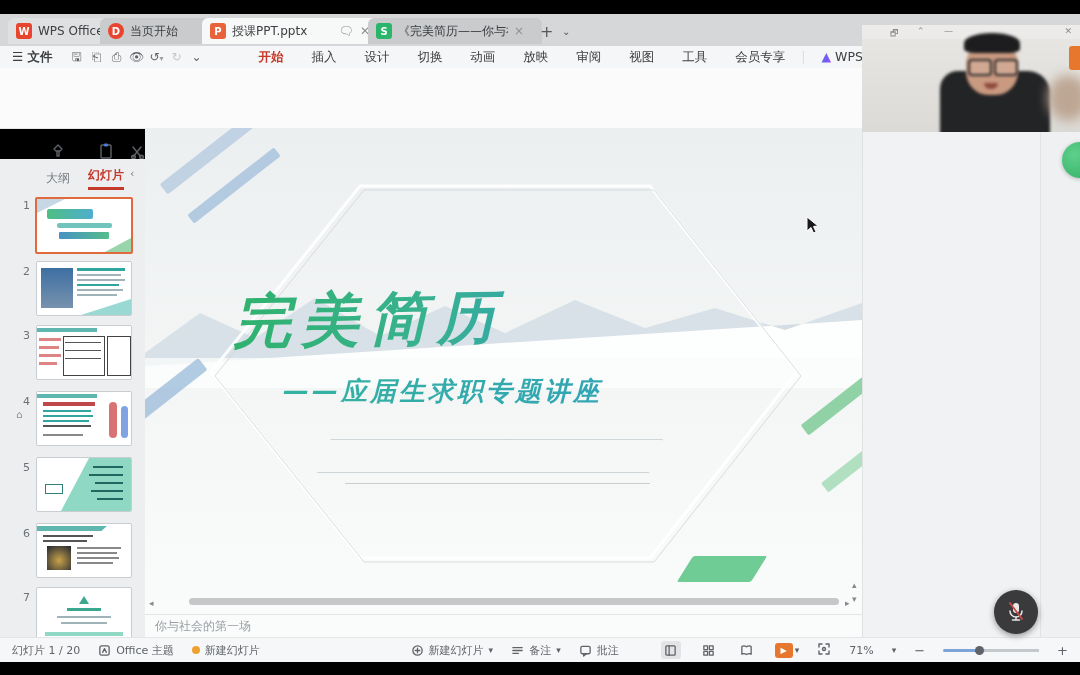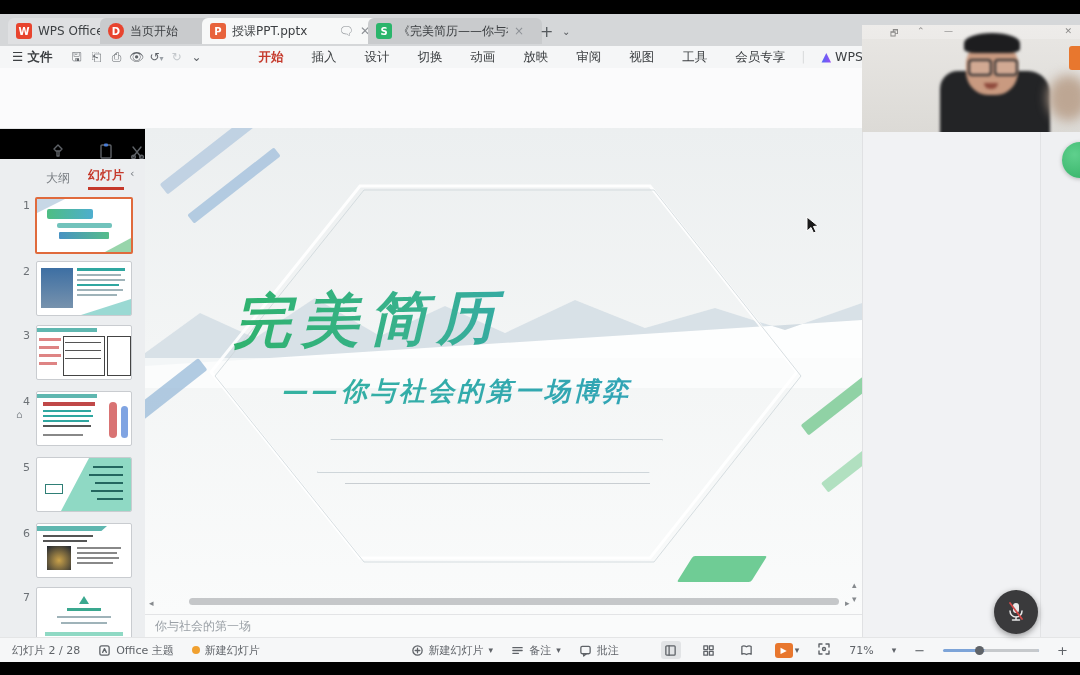--- a/index.html
+++ b/index.html
@@ -367,21 +367,21 @@
   <div>
     <div class="ribbon" style="left:6px;top:18px;width:120px;height:13px;background:#b9cde0;transform:rotate(-38deg);opacity:.85;"></div>
     <div class="ribbon" style="left:34px;top:52px;width:110px;height:11px;background:#9fbedb;transform:rotate(-38deg);opacity:.75;"></div>
     <div class="ribbon" style="left:-28px;top:258px;width:96px;height:15px;background:#9fbedb;transform:rotate(-38deg);opacity:.8;"></div>
     <div class="ribbon" style="left:648px;top:262px;width:110px;height:13px;background:#7ecb96;transform:rotate(-38deg);opacity:.85;"></div>
     <div class="ribbon" style="left:668px;top:320px;width:110px;height:12px;background:#9ad8ae;transform:rotate(-38deg);opacity:.75;"></div>
     <div class="ribbon" style="left:540px;top:428px;width:74px;height:26px;background:#5fc689;transform:skewX(-32deg);opacity:.9;"></div>
   </div>
 
   <div id="slide-title" class="a">完美简历</div>
-  <div id="slide-subtitle" class="a">——你与社会的第一场博弈</div>
+  <div id="slide-subtitle" class="a">——应届生求职专题讲座</div>
   <div id="banner-frame" class="a"></div>
   <div id="slide-divider" class="a"></div>
 
   <svg class="a" style="left:658px;top:88px;" width="18" height="20" viewBox="0 0 18 20">
     <path d="M4 1 L4 15 L8 11.5 L10.5 17 L13 15.8 L10.5 10.5 L15 10 Z" fill="#1a1a1a" stroke="#fff" stroke-width="1"></path>
   </svg>
 
   <span class="scrarrow a" style="left:4px;top:470px;">◂</span>
   <div class="scrolltrack a" style="left:44px;top:470px;width:650px;height:7px;"></div>
   <span class="scrarrow a" style="left:700px;top:470px;">▸</span>
@@ -430,21 +430,21 @@
   
   
   
   
   
   
 </div>
 
 <div id="statusbar" class="a">
   <div class="row" style="height:24px;padding:0 12px;gap:18px;">
-    <span>幻灯片 2 / 28</span>
+    <span>幻灯片 1 / 20</span>
     <span class="row" style="gap:5px;">
       <svg width="13" height="13" viewBox="0 0 14 14">
           <rect class="ic" x="2" y="2" width="10" height="10" rx="2"></rect>
           <path class="ic" d="M5 9 l2-4 2 4"></path>
         </svg>
       <span>Office 主题</span>
     </span>
     <span class="row" style="gap:5px;">
       <span style="width:8px;height:8px;border-radius:50%;background:#f0a030;display:inline-block;"></span>
       <span>新建幻灯片</span>

